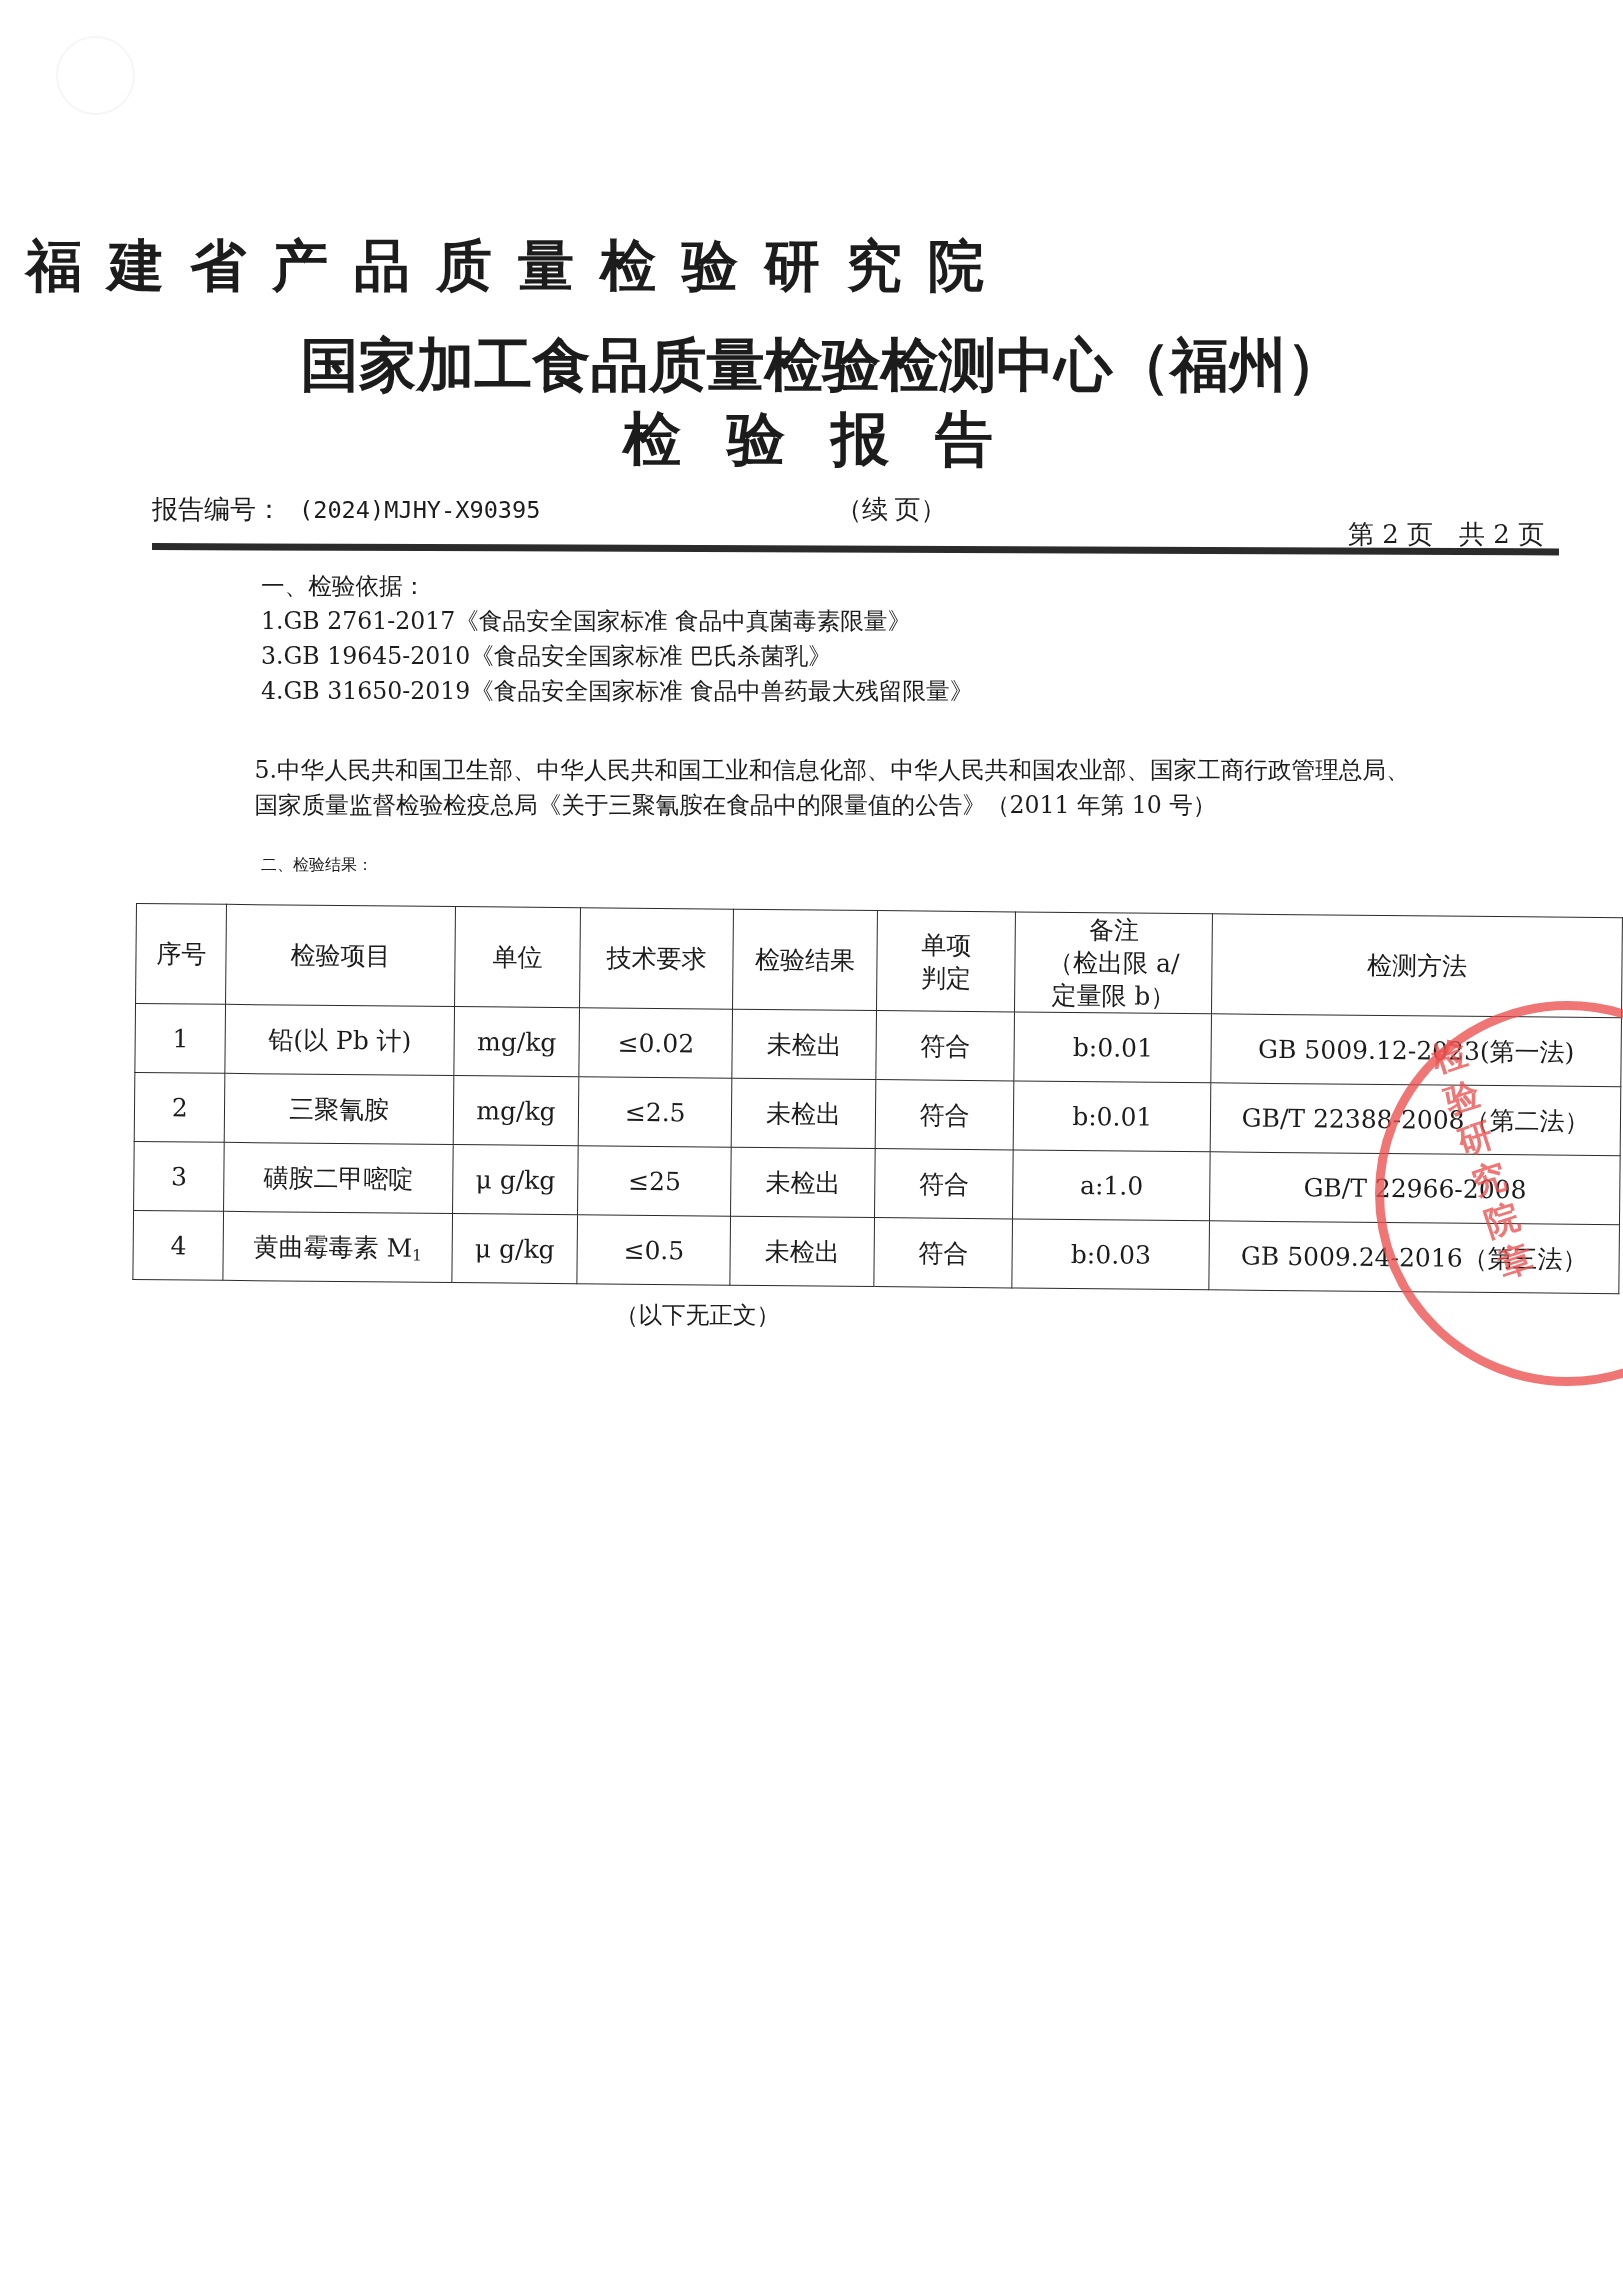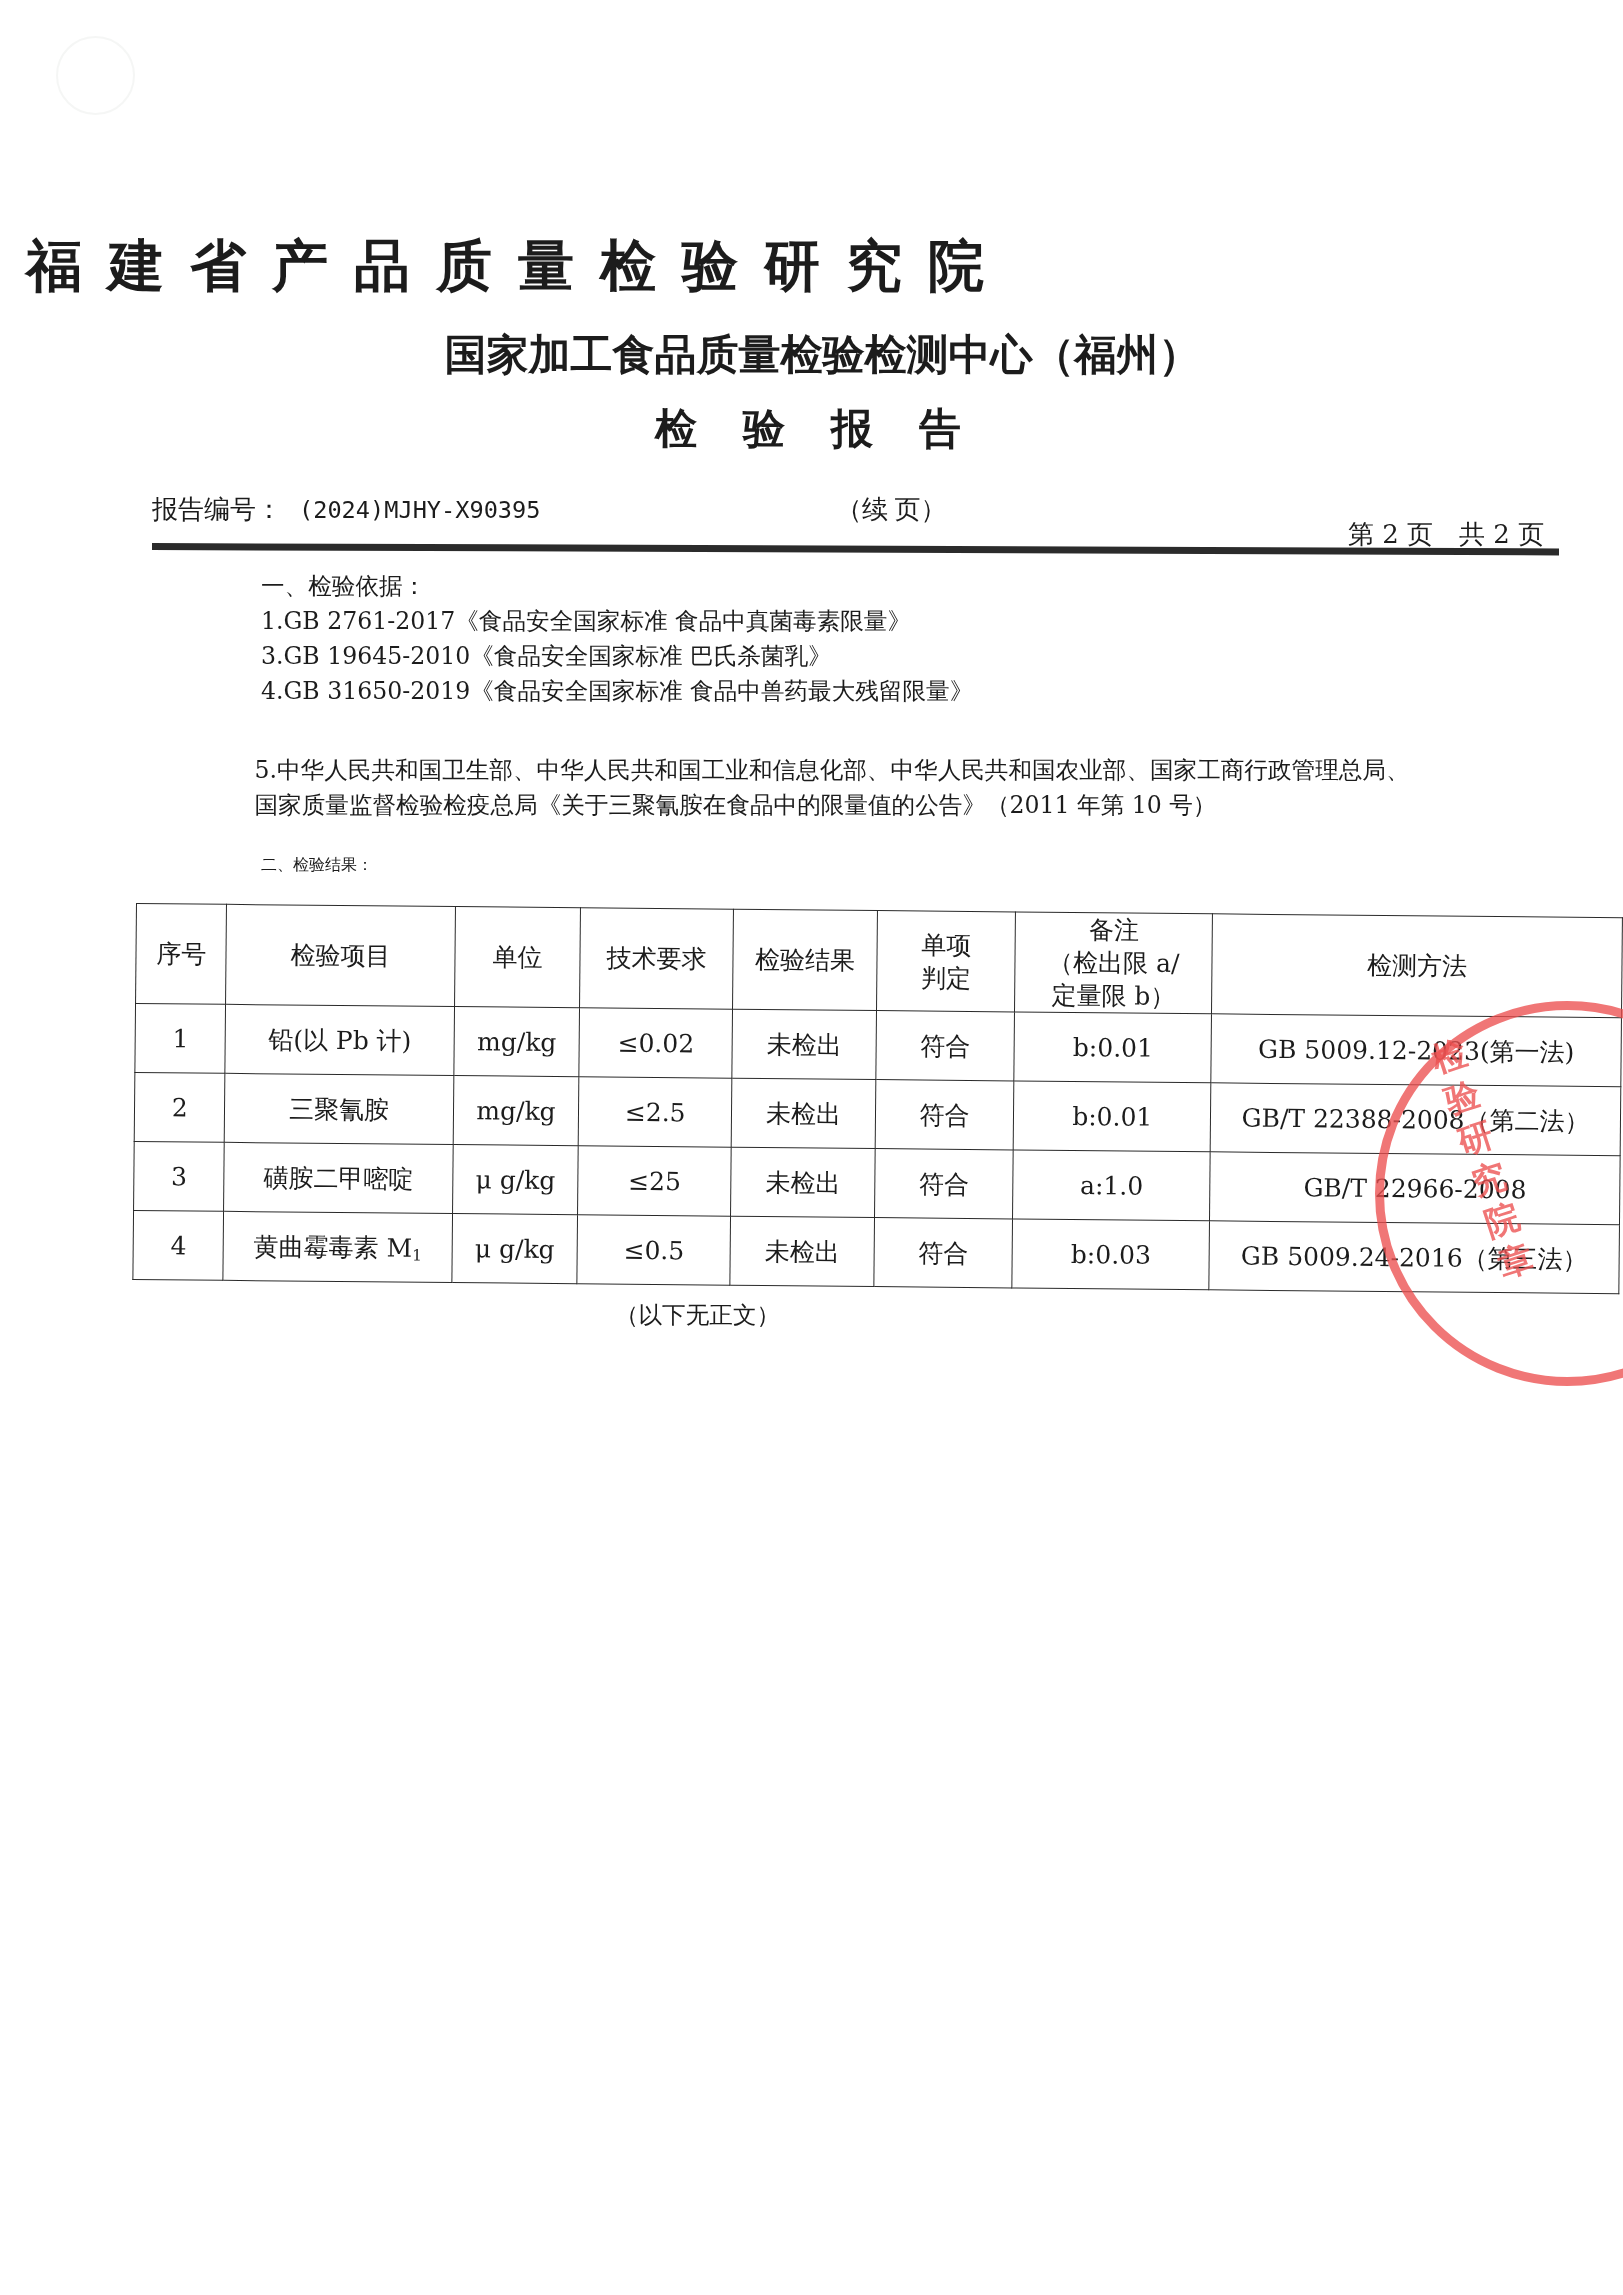--- a/index.html
+++ b/index.html
@@ -12,27 +12,27 @@
     position: absolute; left: 56px; top: 36px; width: 75px; height: 75px;
     border-radius: 50%; border: 2px solid #f2f4f2; opacity: .8;
   }
   .title1 {
     position: absolute; left: 0; width: 1623px; top: 229px; 
     font-family: "DejaVu Sans", sans-serif; font-weight: bold;
     font-size: 56px; letter-spacing: 26px; padding-left: 26px; box-sizing: border-box;
   }
   .title2 {
     position: absolute; left: 0; width: 1623px; top: 327px; text-align: center;
-    font-family: "DejaVu Sans", sans-serif; font-weight: bold; font-size: 42px;
+    font-family: "DejaVu Sans", sans-serif; font-weight: bold; font-size: 58px;
     padding-left: 22px; box-sizing: border-box;
   }
   .title3 {
     position: absolute; left: 0; width: 1623px; top: 401px; text-align: center;
     font-family: "DejaVu Sans", sans-serif; font-weight: bold;
-    font-size: 42px; letter-spacing: 46px; padding-left: 39px; box-sizing: border-box;
+    font-size: 58px; letter-spacing: 46px; padding-left: 39px; box-sizing: border-box;
   }
   .hdr-row { position: absolute; top: 492px; font-size: 26px; }
   .hdr-left { left: 152px; }
   .hdr-left .lbl { font-family: "DejaVu Sans", sans-serif; font-weight: 300; }
   .hdr-left .val { font-family: "DejaVu Sans Mono", monospace; margin-left: 17px; font-size: 23.6px; }
   .hdr-mid { left: 836px; font-family: Liberation Serif, serif; }
   .hdr-right { left: 1348px; top: 517px; }
   .rule {
     position: absolute; left: 152px; top: 543px; width: 1407px; height: 6.5px;
     background: #2b2b2b; transform: rotate(0.22deg); transform-origin: left center;

